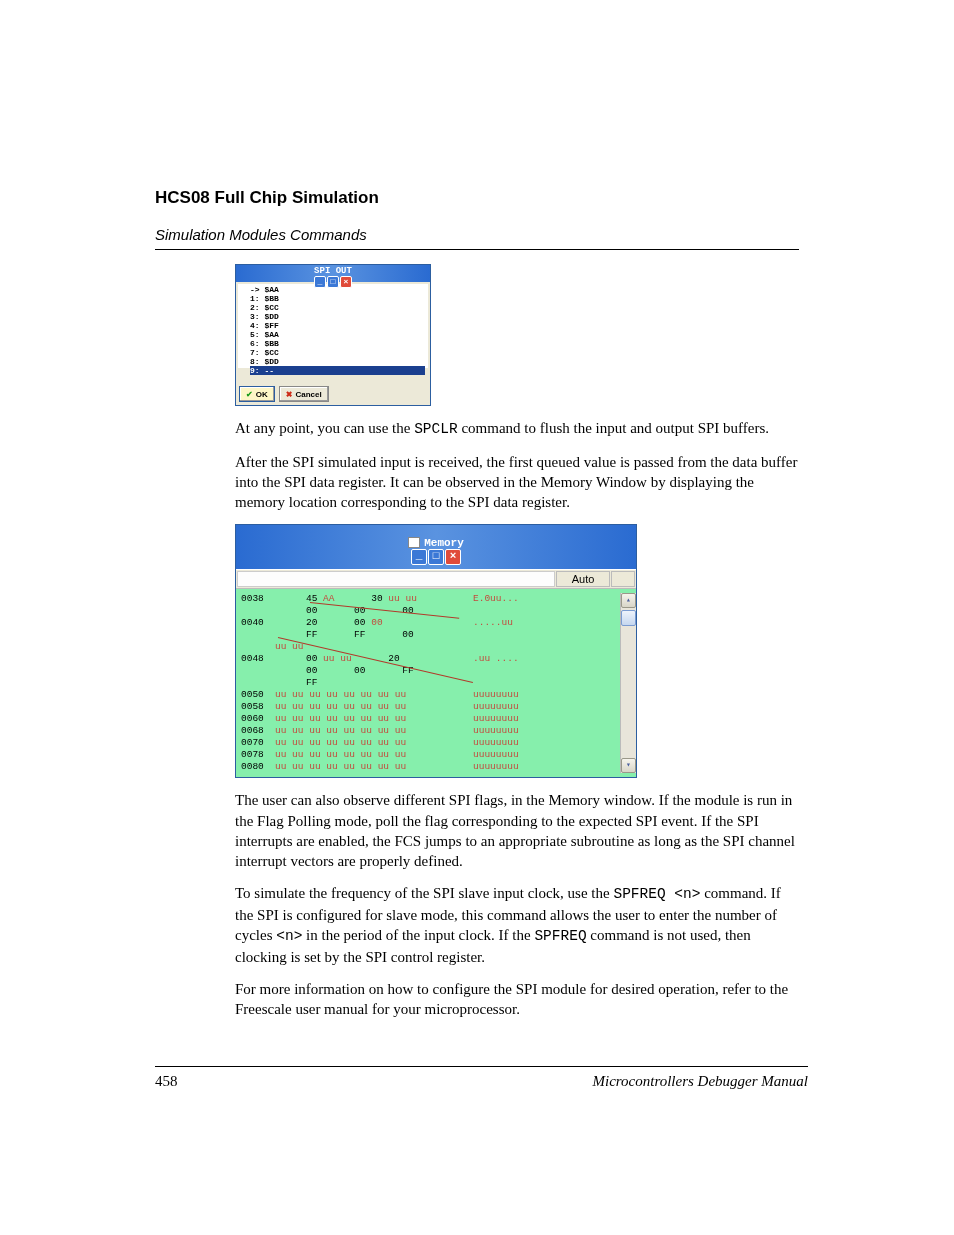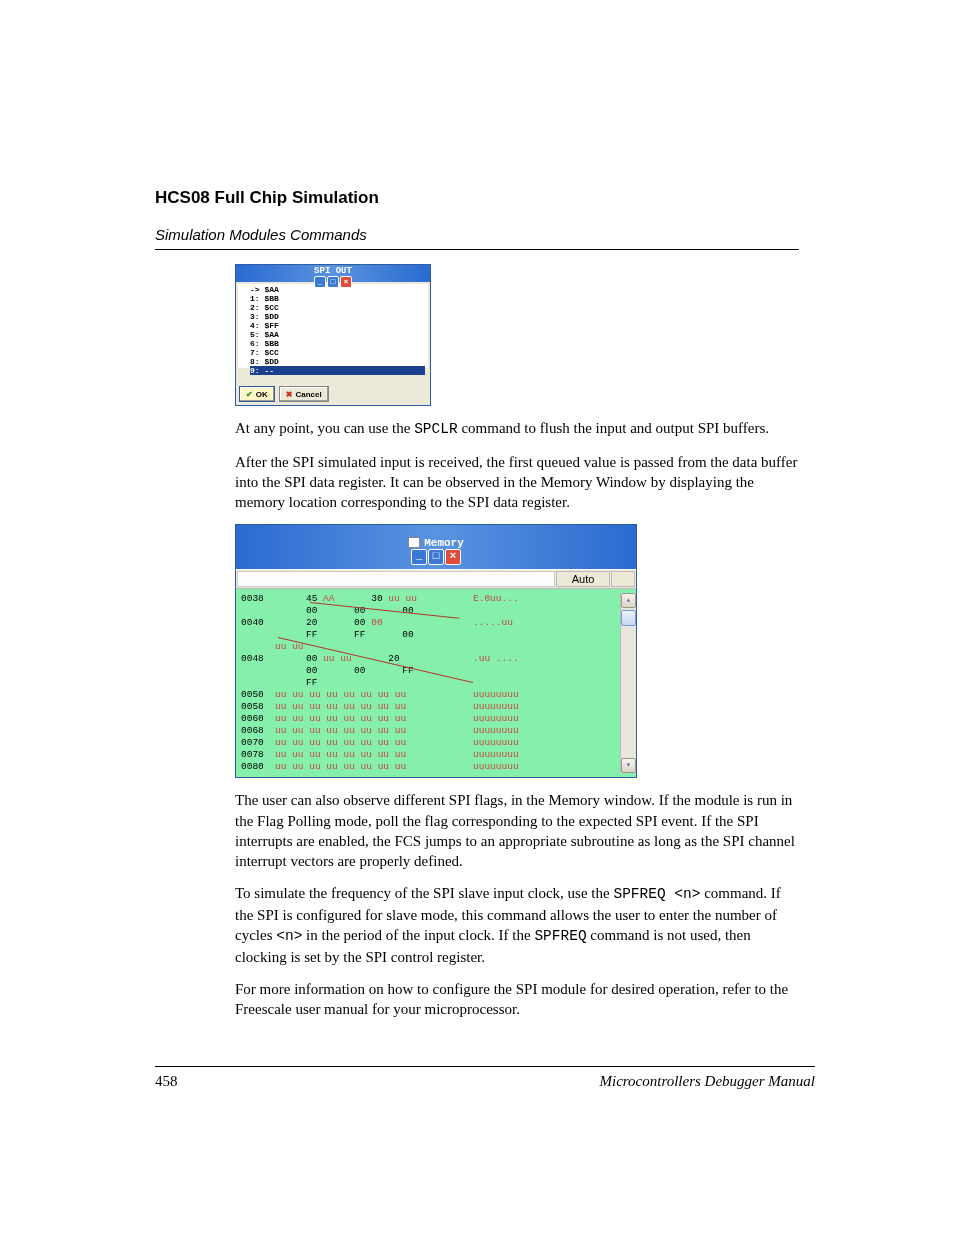--- a/index.html
+++ b/index.html
@@ -52,21 +52,21 @@
     font-size: 14.5px;
   }
   .h2 {
     font-family: Arial, Helvetica, sans-serif;
     font-weight: bold;
     font-size: 23px;
     margin: 20px 0 6px 0;
   }
   .footer {
     position: absolute;
-    left: 155px; right: 139px;
+    left: 155px; right: 146px;
     bottom: 145px;
     border-top: 1px solid #000;
     padding-top: 6px;
     font-size: 15px;
     display: flex;
     justify-content: space-between;
   }
   .footer-right { font-style: italic; }
 
   

